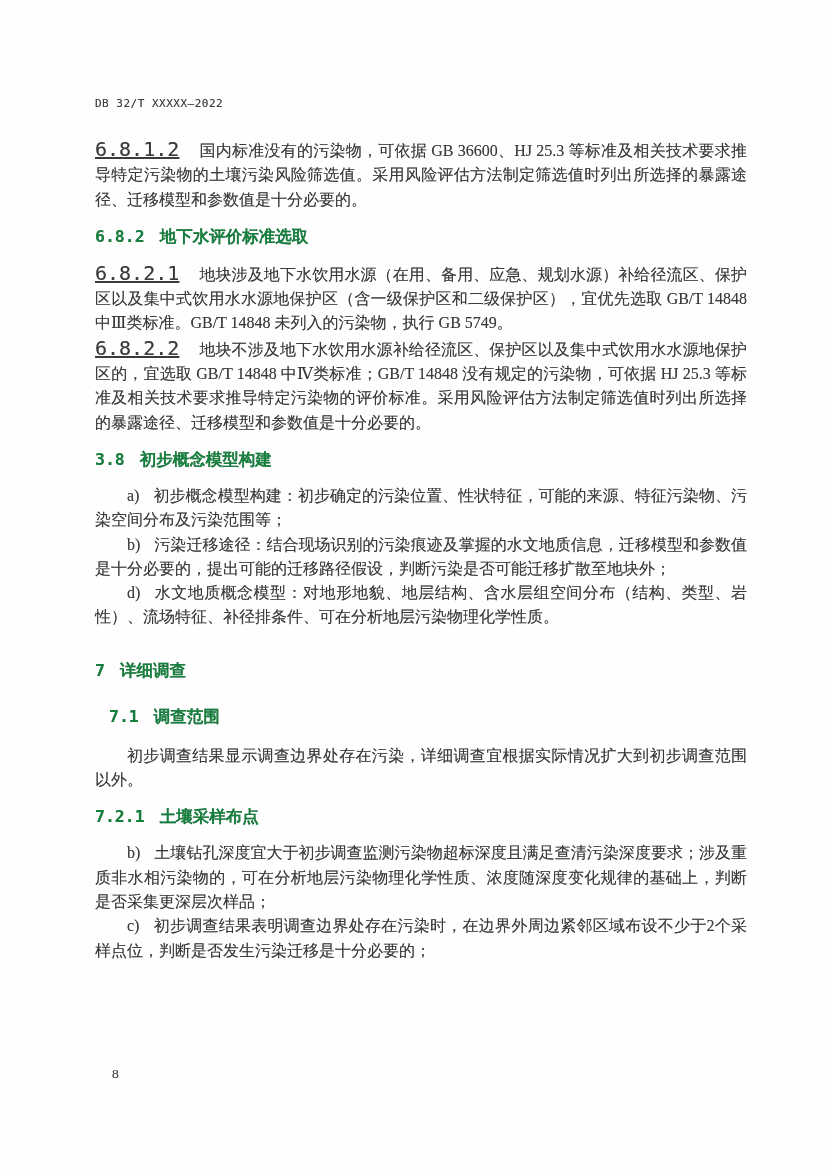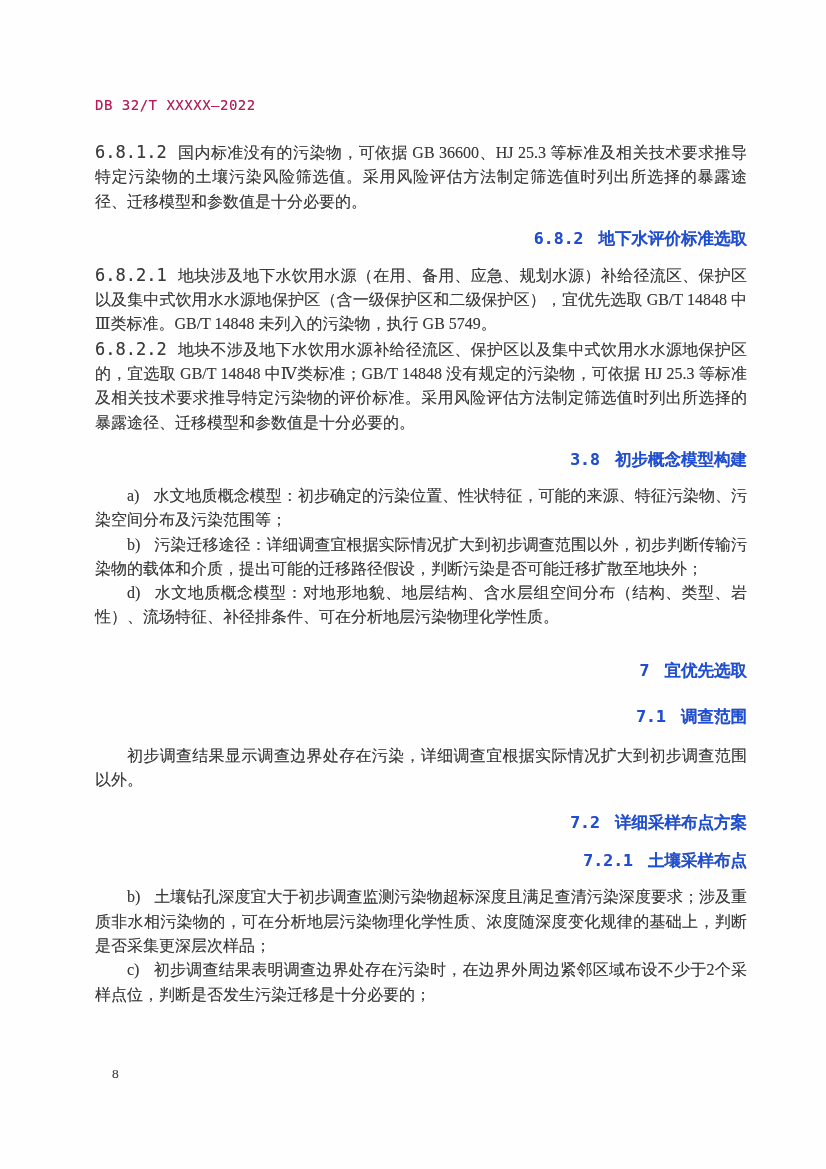--- a/index.html
+++ b/index.html
@@ -15,45 +15,45 @@
     text-shadow: 0 0 0.6px rgba(70,70,70,0.55);
   }
   .content {
     position: absolute;
     left: 95px;
     top: 97px;
     width: 652px;
   }
   .doc-header {
     font-family: "DejaVu Sans Mono", "Liberation Mono", monospace;
-    font-size: 14px;
+    font-size: 11px;
     letter-spacing: 0.5px;
-    color: #be185d;
+    color: #404040;
     margin: 0 0 27px 0;
   }
   .para, .pind, .list {
     font-size: 16px;
     line-height: 24.3px;
     text-align: justify;
     margin: 0;
   }
-  .para .num { margin-right: 11px; font-family: "DejaVu Sans Mono", monospace; font-size: 17px; }
+  .para .num { margin-right: 20px; font-family: "DejaVu Sans Mono", monospace; font-size: 20px; text-decoration: underline; }
   .pind, .list { text-indent: 2em; }
   .list .num { margin-right: 14px; }
   .heading {
     font-family: "Liberation Sans", "DejaVu Sans", sans-serif;
     font-weight: bold;
     font-size: 16.5px;
-    color: #1d4ed8;
+    color: #15803d;
     margin: 14px 0 13px 0;
-    text-align: right;
+    text-align: left;
   }
   .heading .num { margin-right: 15px; font-family: "DejaVu Sans Mono", monospace; font-weight: bold; }
   .chapter { margin: 30px 0 24px 0; }
-  .sub1 { margin: 20px 0 16px 2px; }
+  .sub1 { margin: 20px 0 16px 14px; }
   .page-number {
     position: absolute;
     left: 112px;
     top: 1066px;
     font-size: 13.5px;
     color: #4a4a4a;
   }
 </style>
 </head>
 <body>
@@ -67,34 +67,33 @@
 
     <p class="heading"><span class="num">6.8.2</span><span>地下水评价标准选取</span></p>
 
     <p class="para"><span class="num">6.8.2.1</span><span>地块涉及地下水饮用水源（在用、备用、应急、规划水源）补给径流区、保护区以及集中式饮用水水源地保护区（含一级保护区和二级保护区），宜优先选取 GB/T 14848 中Ⅲ类标准。GB/T 14848 未列入的污染物，执行 GB 5749。</span></p>
 
     <p class="para"><span class="num">6.8.2.2</span><span>地块不涉及地下水饮用水源补给径流区、保护区以及集中式饮用水水源地保护区的，宜选取 GB/T 14848 中Ⅳ类标准；GB/T 14848 没有规定的污染物，可依据 HJ 25.3 等标准及相关技术要求推导特定污染物的评价标准。采用风险评估方法制定筛选值时列出所选择的暴露途径、迁移模型和参数值是十分必要的。</span></p>
 
     <p class="heading"><span class="num">3.8</span><span>初步概念模型构建</span></p>
 
 
-    <p class="list"><span class="num">a)</span><span>水文地质概念模型：初步确定的污染位置、性状特征，可能的来源、特征污染物、污染空间分布及污染范围等；</span></p>
+    <p class="list"><span class="num">a)</span><span>初步概念模型构建：初步确定的污染位置、性状特征，可能的来源、特征污染物、污染空间分布及污染范围等；</span></p>
 
-    <p class="list"><span class="num">b)</span><span>污染迁移途径：详细调查宜根据实际情况扩大到初步调查范围以外，初步判断传输污染物的载体和介质，提出可能的迁移路径假设，判断污染是否可能迁移扩散至地块外；</span></p>
+    <p class="list"><span class="num">b)</span><span>污染迁移途径：结合现场识别的污染痕迹及掌握的水文地质信息，迁移模型和参数值是十分必要的，提出可能的迁移路径假设，判断污染是否可能迁移扩散至地块外；</span></p>
 
 
     <p class="list"><span class="num">d)</span><span>水文地质概念模型：对地形地貌、地层结构、含水层组空间分布（结构、类型、岩性）、流场特征、补径排条件、可在分析地层污染物理化学性质。</span></p>
 
-    <p class="heading chapter"><span class="num">7</span><span>宜优先选取</span></p>
+    <p class="heading chapter"><span class="num">7</span><span>详细调查</span></p>
 
     <p class="heading sub1"><span class="num">7.1</span><span>调查范围</span></p>
 
     <p class="pind">初步调查结果显示调查边界处存在污染，详细调查宜根据实际情况扩大到初步调查范围以外。</p>
 
-    <p class="heading sub1"><span class="num">7.2</span><span>详细采样布点方案</span></p>
 
     <p class="heading"><span class="num">7.2.1</span><span>土壤采样布点</span></p>
 
 
 
     <p class="list"><span class="num">b)</span><span>土壤钻孔深度宜大于初步调查监测污染物超标深度且满足查清污染深度要求；涉及重质非水相污染物的，可在分析地层污染物理化学性质、浓度随深度变化规律的基础上，判断是否采集更深层次样品；</span></p>
 
     <p class="list"><span class="num">c)</span><span>初步调查结果表明调查边界处存在污染时，在边界外周边紧邻区域布设不少于2个采样点位，判断是否发生污染迁移是十分必要的；</span></p>
 
   </div>

